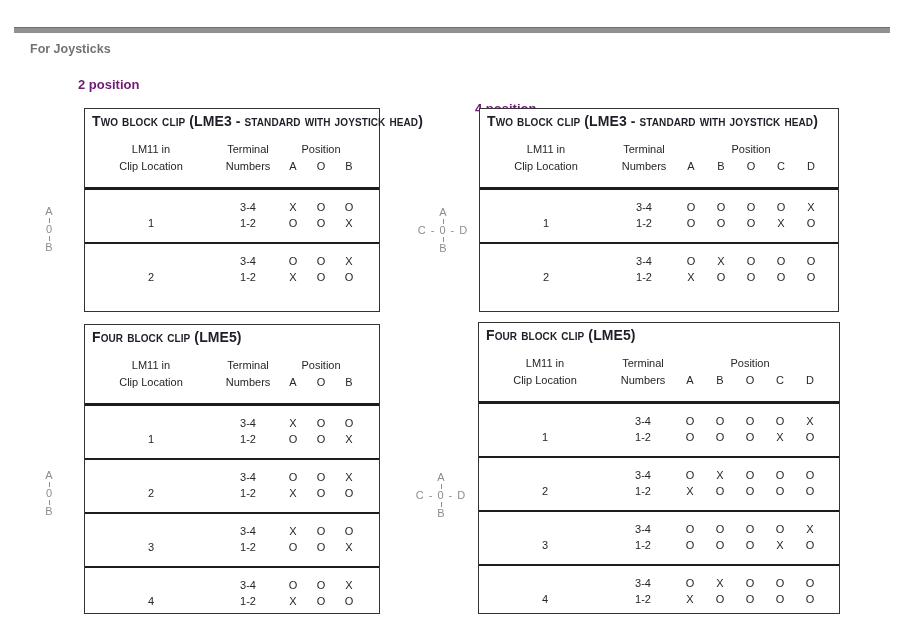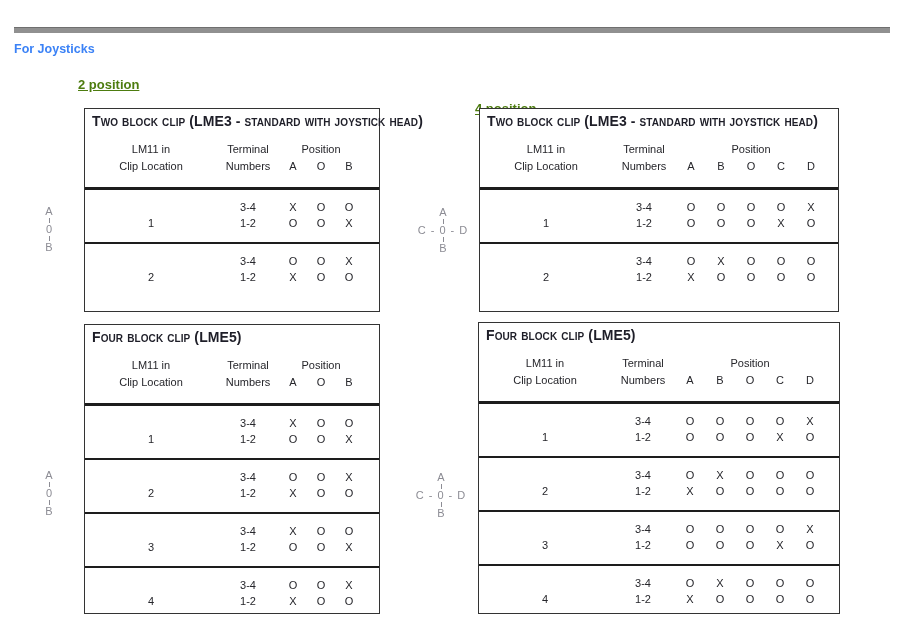--- a/index.html
+++ b/index.html
@@ -3,22 +3,22 @@
 <meta charset="utf-8">
 <style>
   html,body{margin:0;padding:0;background:#fff;}
   .page{position:relative;width:899px;height:642px;background:#ffffff;
         font-family:"Liberation Sans",sans-serif;color:#26262b;overflow:hidden;}
 
   .page-title{position:absolute;left:17px;top:7px;font-size:16px;font-weight:700;
               letter-spacing:-0.2px;color:#1c1c26;}
   .title-rule{position:absolute;left:14px;top:27px;width:876px;height:5px;
               background:#909090;border-top:1px solid #6f6f6f;}
-  .subtitle{position:absolute;left:14px;top:42px;font-size:12.5px;font-weight:700;color:#3b82f6;}
-  .sec-heading{position:absolute;font-size:13px;font-weight:700;color:#4d7c0f;text-decoration:underline;}
+  .subtitle{position:absolute;left:30px;top:42px;font-size:12.5px;font-weight:700;color:#737373;}
+  .sec-heading{position:absolute;font-size:13px;font-weight:700;color:#701a75;}
   .sec-2{left:78px;top:77px;}
   .sec-4{left:475px;top:77px;margin-top:24px;}
 
   
   .tbl{position:absolute;border:1.5px solid #333;box-sizing:border-box;background:#fff;}
   .tbl-title{padding:4px 0 0 7px;font-size:14px;font-weight:700;
              font-variant:small-caps;letter-spacing:0.1px;color:#1e1e28;white-space:nowrap;}
   .head{margin-top:12px;border-bottom:3px solid #1d1d1d;padding-bottom:12px;}
   .hrow,.line{display:grid;align-items:center;}
   .tbl2 .hrow,.tbl2 .line{grid-template-columns:132px 62px 28px 28px 28px;}

